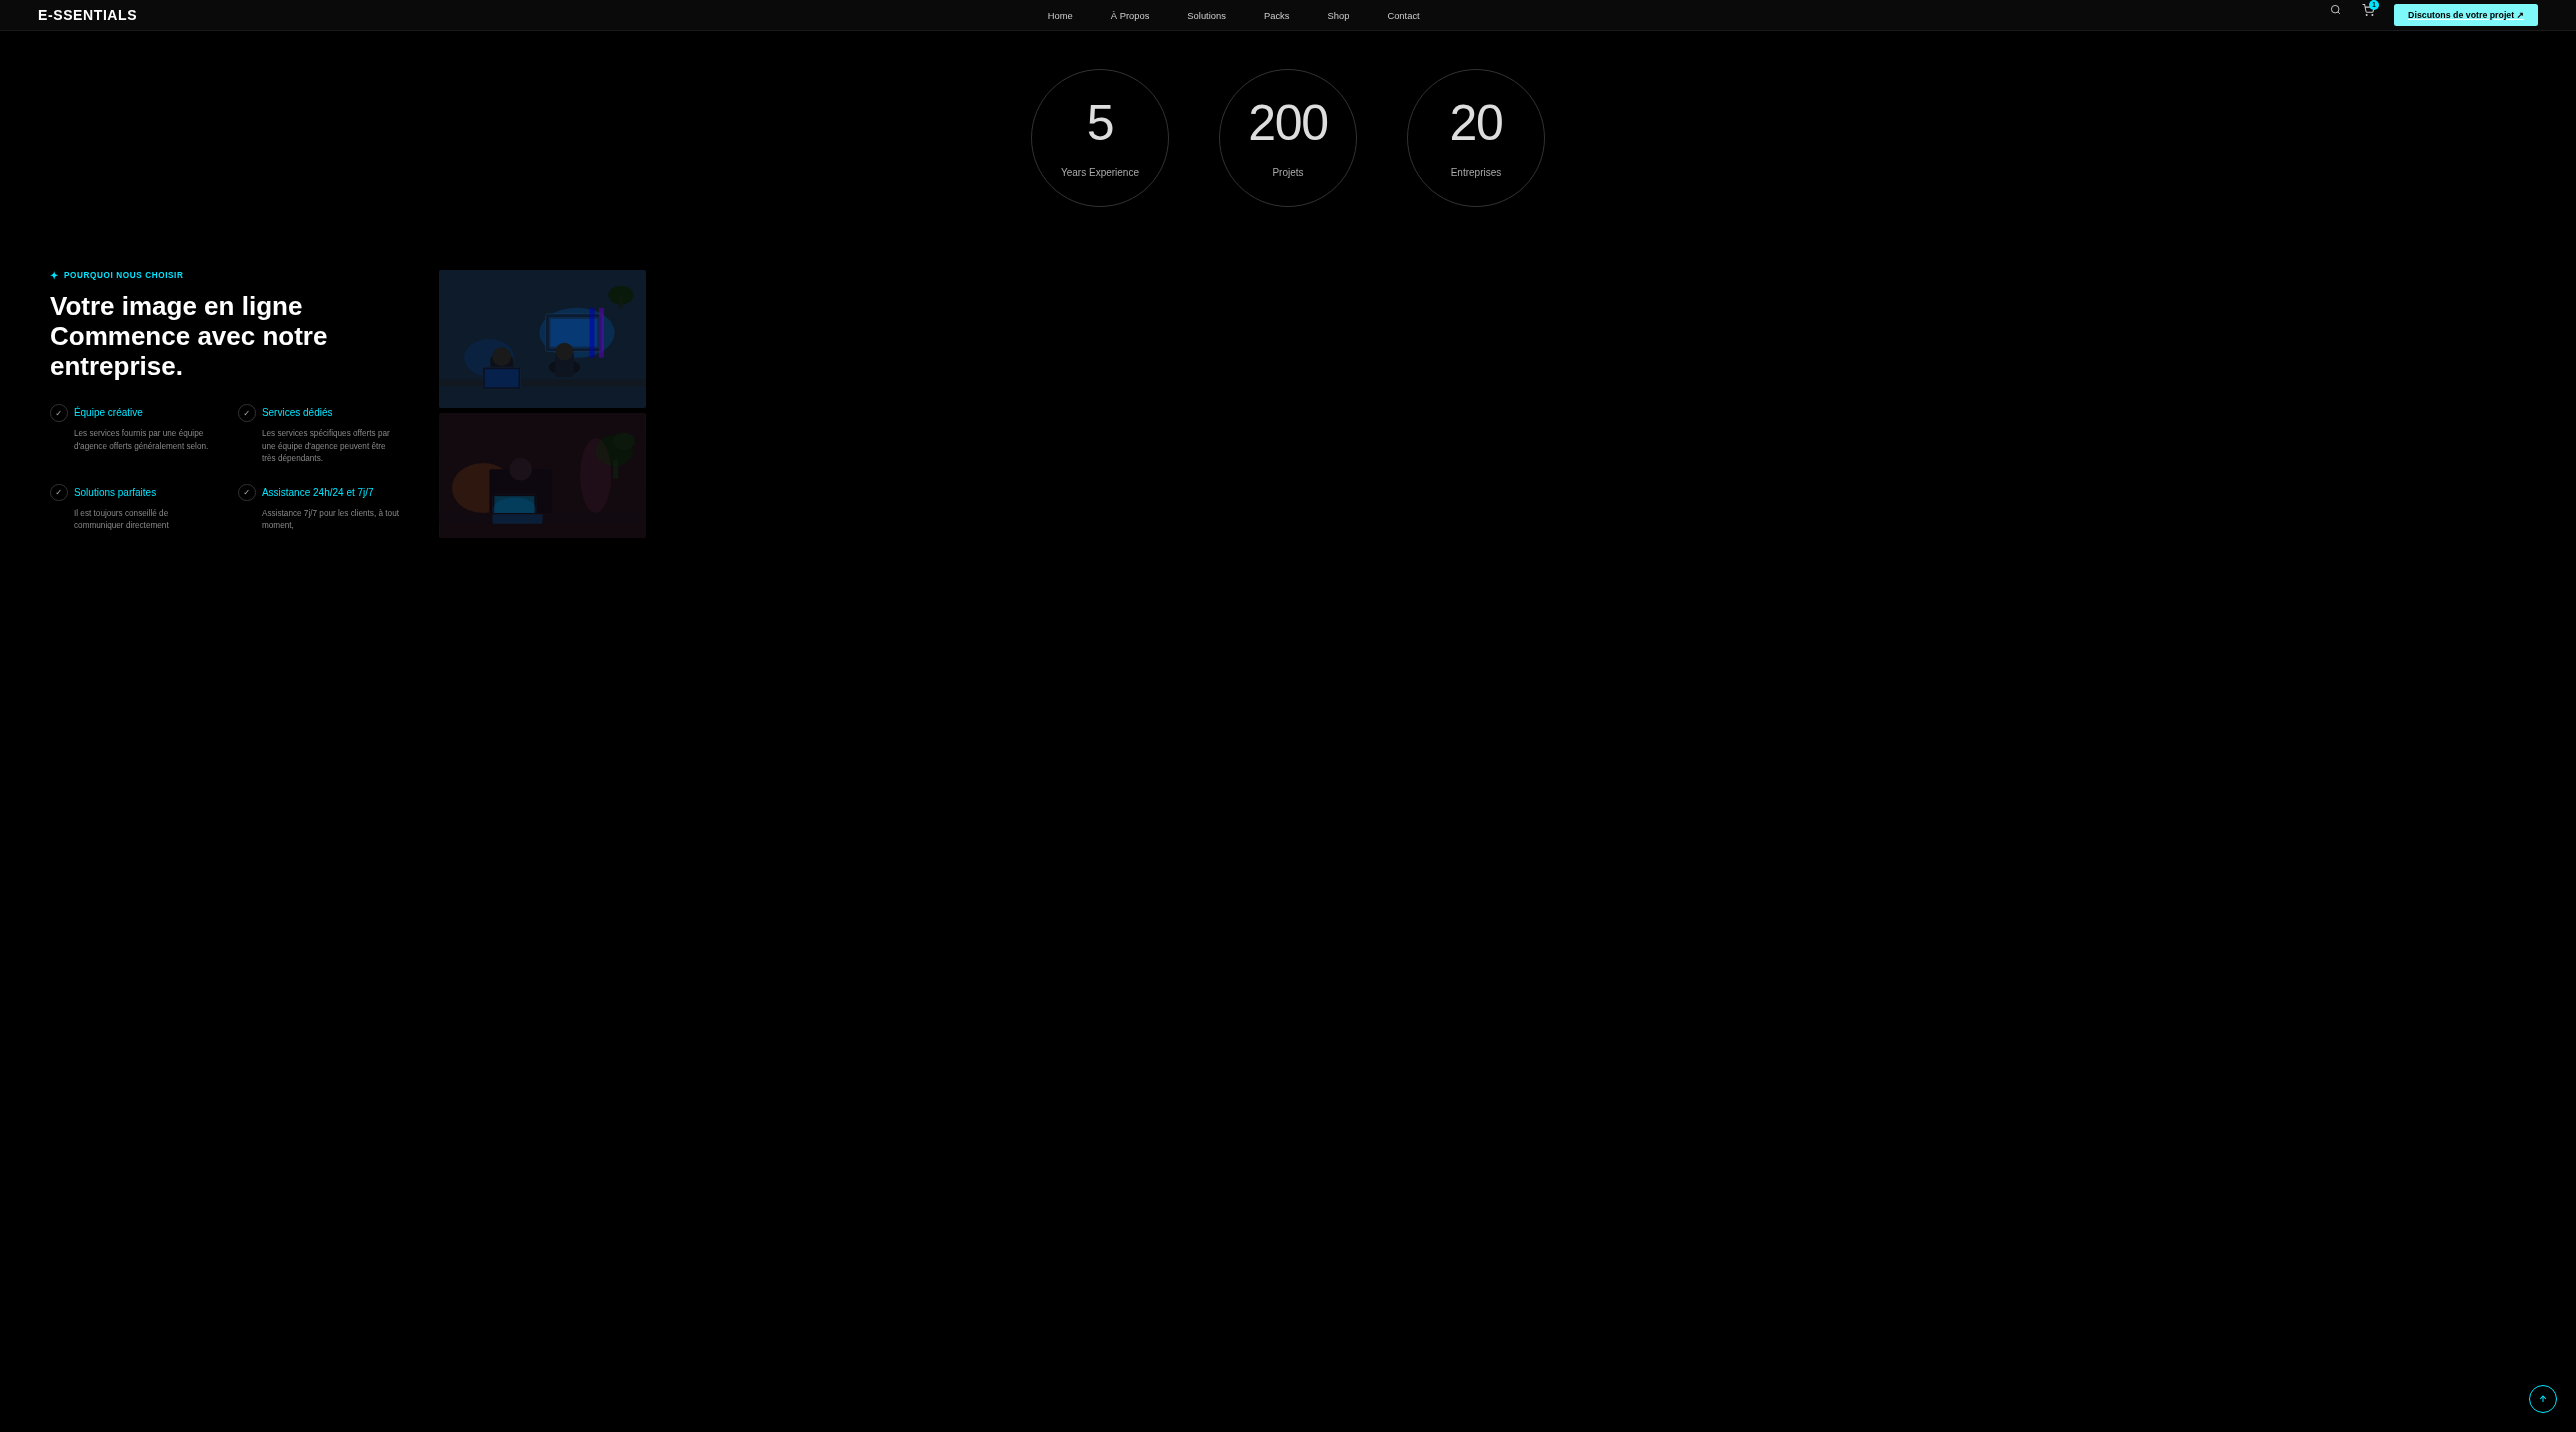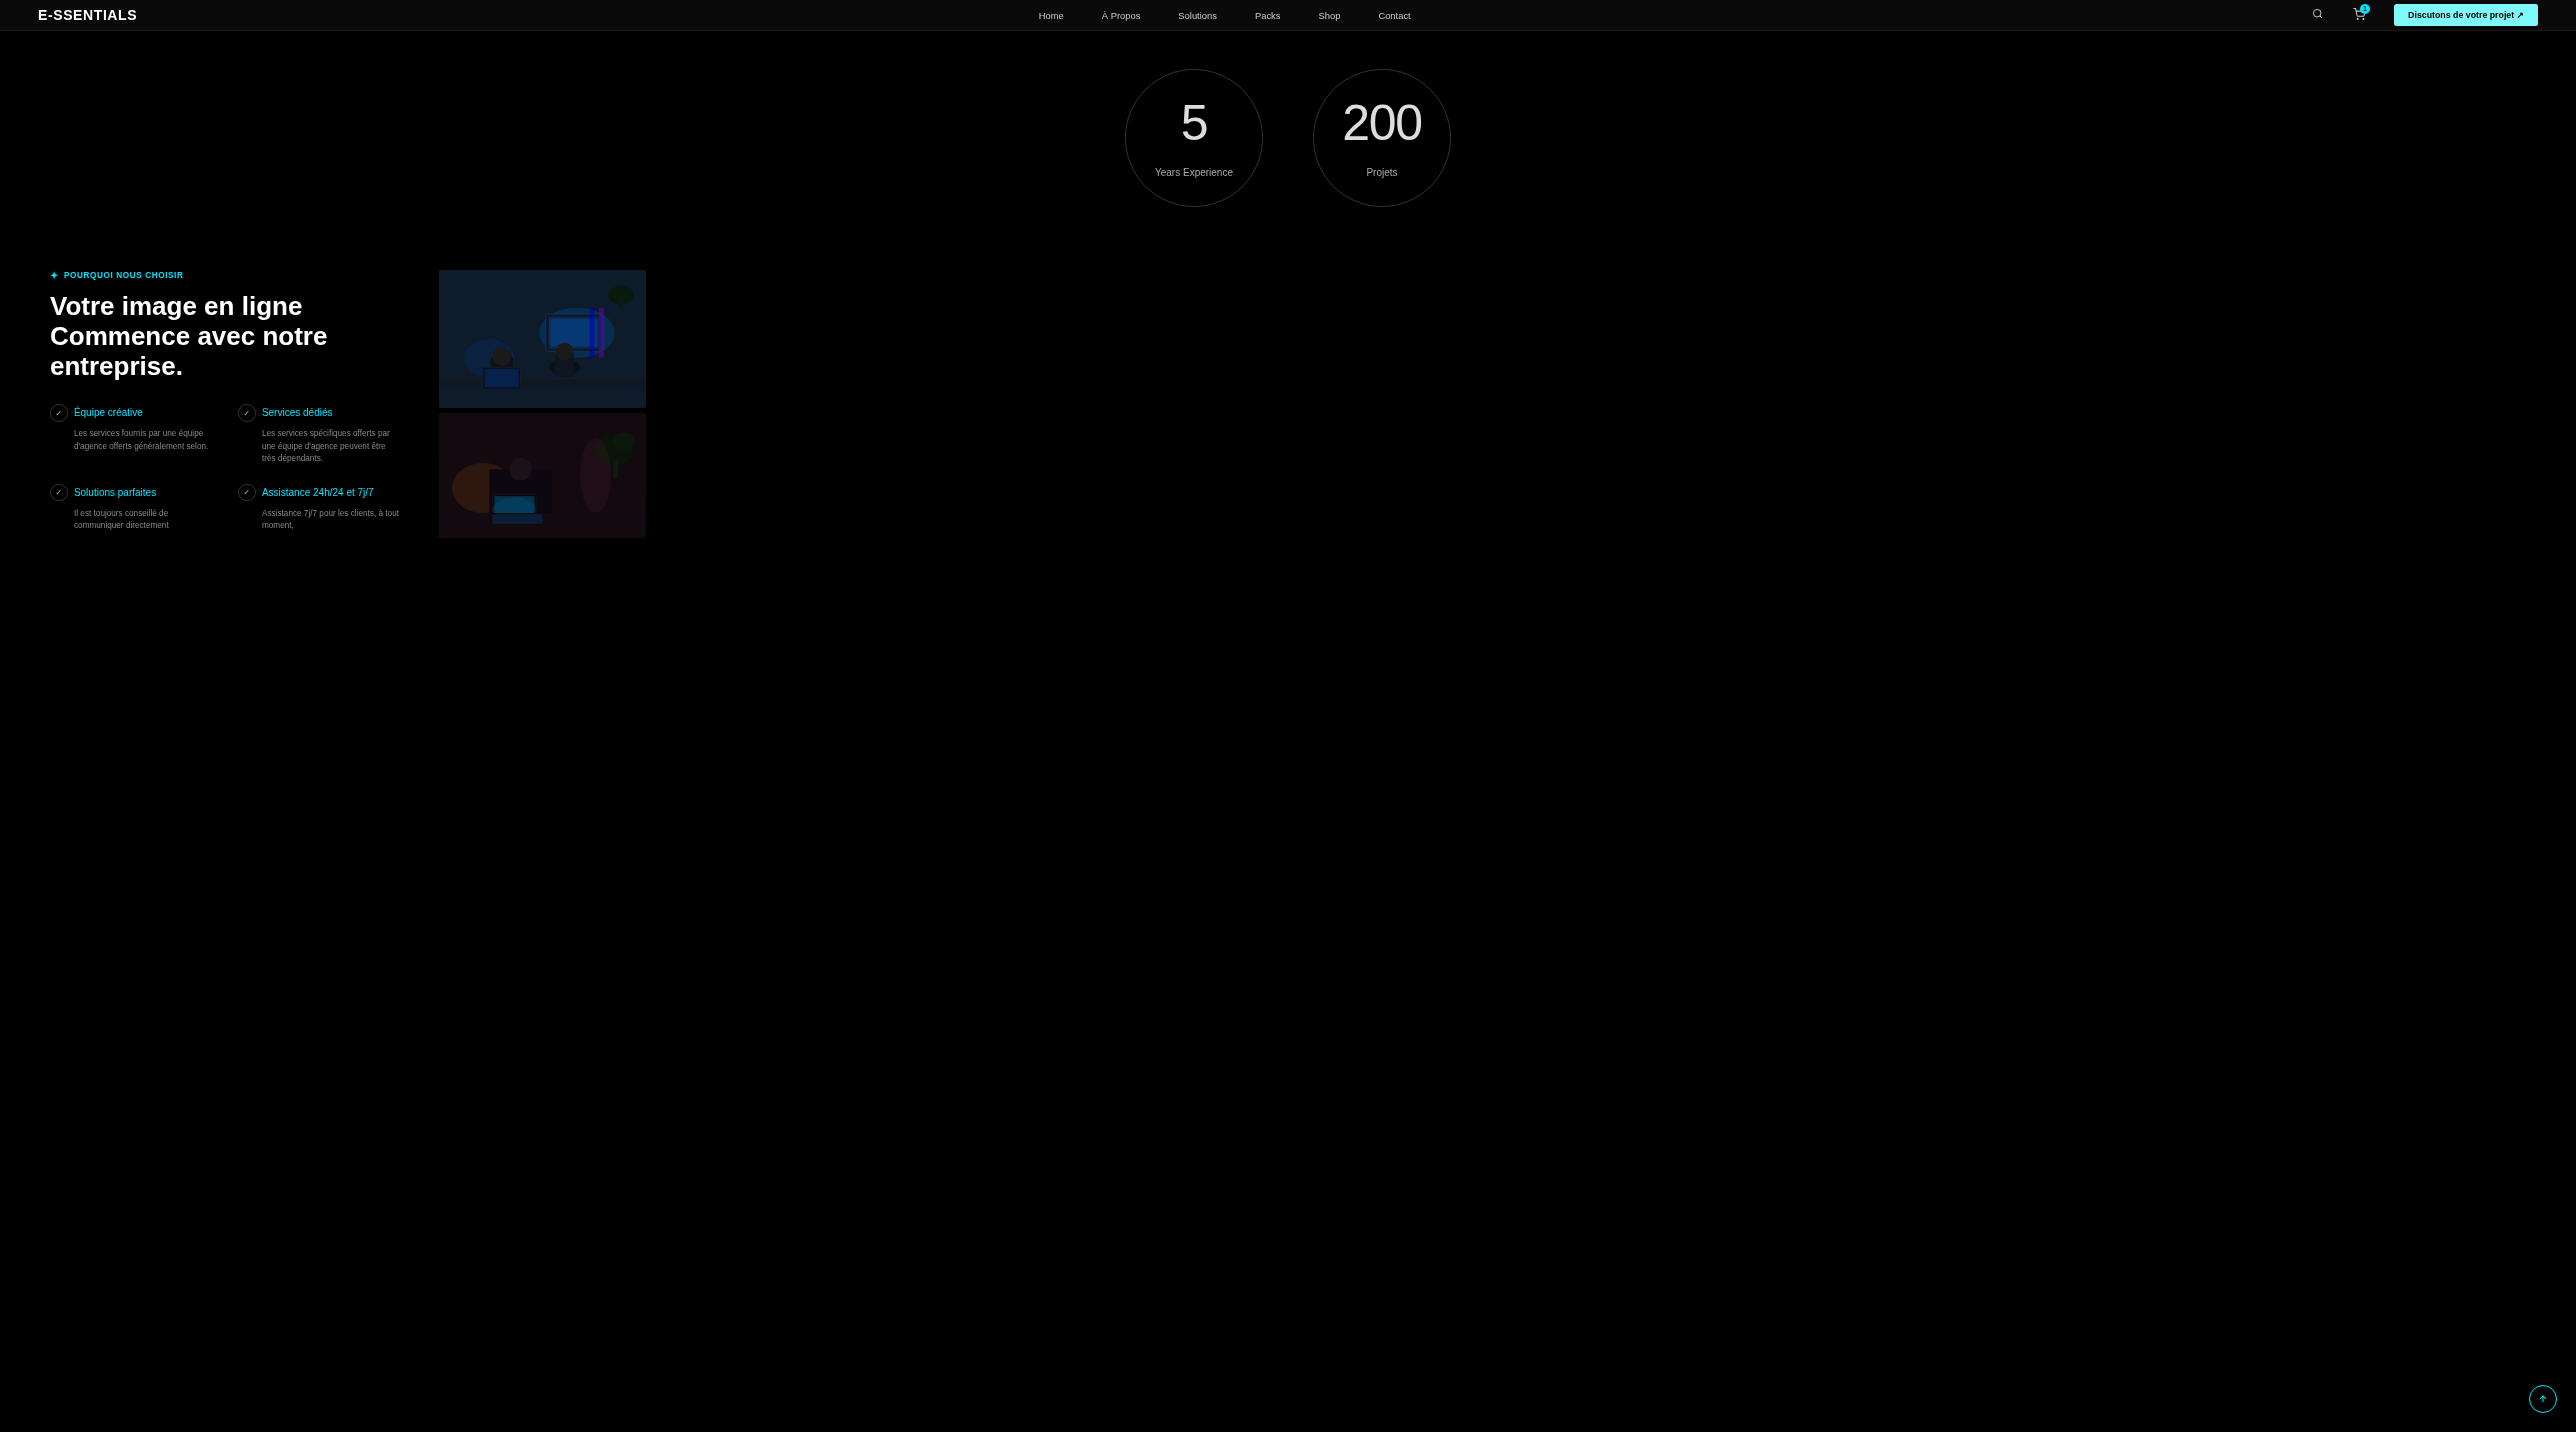--- a/index.html
+++ b/index.html
@@ -33,22 +33,23 @@
       list-style: none;
     }
     .nav-links li a {
       color: #ccc;
       text-decoration: none;
       font-size: 9.4px;
       transition: color 0.2s;
     }
     .nav-right {
       display: flex;
-      align-items: center;
-      gap: 29px;
+      align-items: flex-start;
+      gap: 20px;
+      text-decoration: underline;
     }
     .nav-icon {
       cursor: pointer;
       color: #ccc;
       font-size: 11.3px;
       position: relative;
     }
     .cart-badge {
       position: absolute;
       top: -3.8px;
@@ -270,20 +271,24 @@
 
 <section class="stats-section">
   <div class="stat-circle">
     <span class="stat-number">5</span>
     <span class="stat-label">Years Experience</span>
   </div>
   <div class="stat-circle">
     <span class="stat-number">200</span>
     <span class="stat-label">Projets</span>
   </div>
+  <div class="stat-circle">
+    <span class="stat-number">20</span>
+    <span class="stat-label">Entreprises</span>
+  </div>
 </section>
 
 <section class="why-section">
   <div class="why-left">
     <div class="why-tag">
       <span class="why-tag-icon">✦</span>
       <span>POURQUOI NOUS CHOISIR</span>
     </div>
     <div class="why-title">
       <span>Votre image en ligne</span><br>

